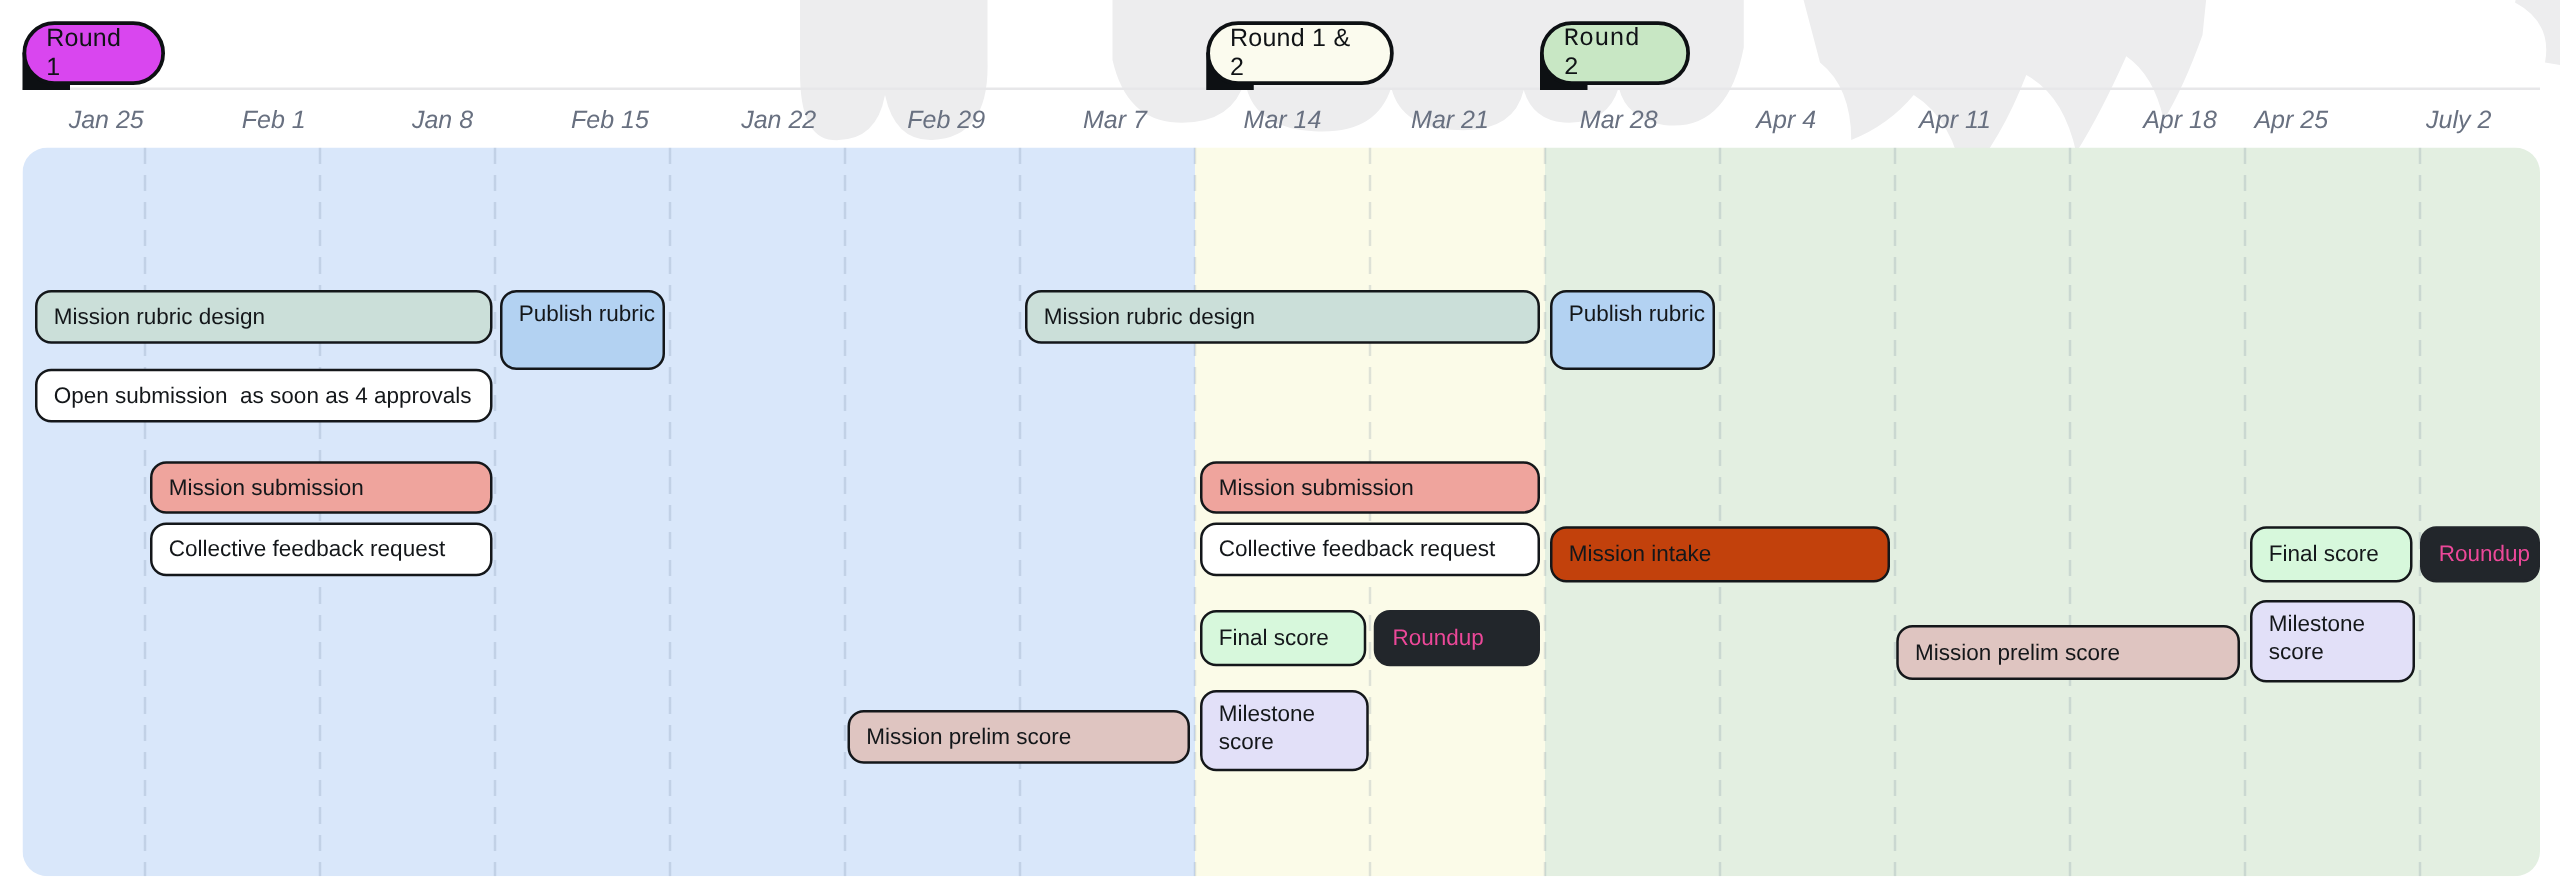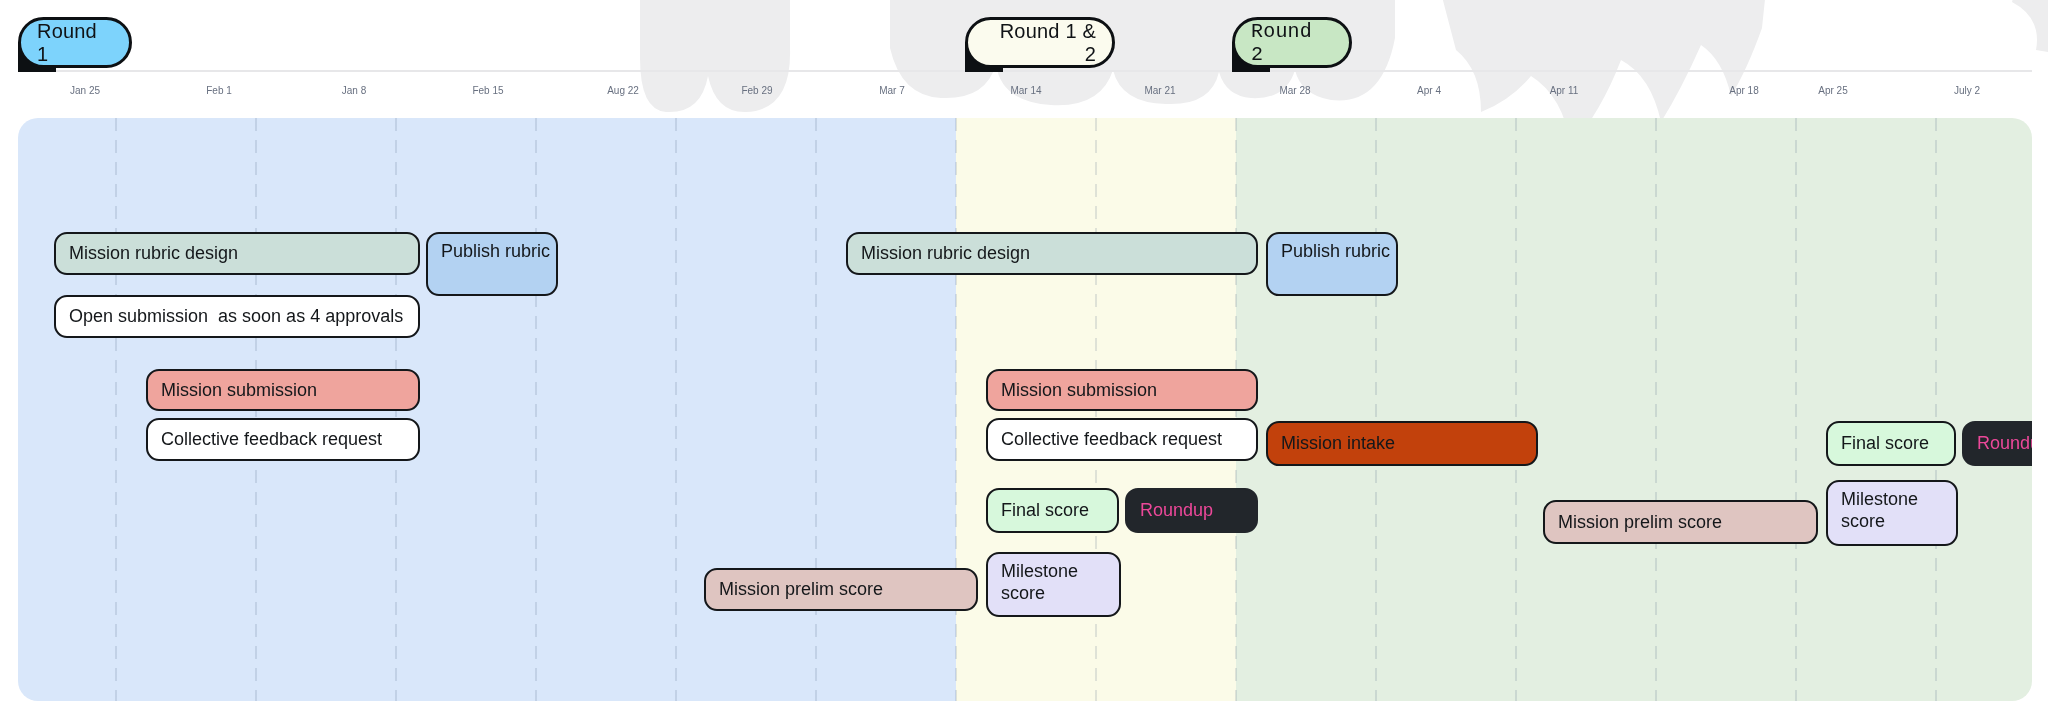--- a/index.html
+++ b/index.html
@@ -4,39 +4,39 @@
 <style>
   html,body { margin:0; padding:0; }
   body { font-family:"Liberation Sans", sans-serif; background:#ffffff; }
   .stage { position:relative; width:2048px; height:714px; overflow:hidden; background:#ffffff; }
 
   
   .blobs { position:absolute; left:0; top:0; width:2048px; height:714px; z-index:0; }
 
   
   .axis-line { position:absolute; left:18px; width:2014px; top:70px; height:2px; background:#e7e7e9; z-index:1; }
-  .axis-label { position:absolute; top:85px; transform:translateX(-50%); font-size:10px; color:#687080; white-space:nowrap; z-index:1; }
+  .axis-label { position:absolute; top:85px; transform:translateX(-50%); font-size:20px; color:#687080; white-space:nowrap; z-index:1;font-style:italic; }
 
   
   .tag { position:absolute; top:17px; height:51px; z-index:3; cursor:pointer; }
   .tag::before { content:""; position:absolute; left:0; bottom:-4px; width:38px; height:30px; background:#0d1013; }
   .tag .pill { position:relative; height:100%; box-sizing:border-box; border:3px solid #0d1013; border-radius:27px;
                display:flex; align-items:center; justify-content:center; padding:0 16px;
                font-size:20px; font-weight:500; color:#101316; letter-spacing:0.2px; }
 
   
   .chart { position:absolute; left:18px; top:118px; width:2014px; height:583px; border-radius:20px; overflow:hidden; z-index:1; }
   .band { position:absolute; top:0; height:100%; }
   .gridline { position:absolute; top:0; width:2px; height:100%;
               background:repeating-linear-gradient(to bottom, rgba(72,94,125,0.16) 0px, rgba(72,94,125,0.16) 13px, rgba(0,0,0,0) 13px, rgba(0,0,0,0) 22px); }
 
   
   .bar { position:absolute; box-sizing:border-box; border:2.5px solid #14171a; border-radius:13px;
          display:flex; align-items:center; padding:0 4px 0 13px; font-size:18px; color:#14171a;
-         white-space:pre; overflow:hidden; cursor:pointer;margin-left:26px; }
+         white-space:pre; overflow:hidden; cursor:pointer; }
   .bar--two { align-items:flex-start; padding-top:7px; white-space:normal; line-height:1.22; }
   .bar--dark { color:#ec4899; border-color:#22262b; }
 </style>
 </head>
 <body>
 
 <div class="stage">
 
   <svg class="blobs" viewBox="0 0 2048 714" aria-hidden="true">
     <g fill="#ededee">
@@ -45,39 +45,39 @@
       <path d="M1435,-30 L1768,-30 L1762,28 Q1747,70 1731,96 Q1723,60 1701,45 Q1681,90 1661,122 Q1651,76 1621,60 Q1601,112 1571,146 Q1563,96 1531,76 Q1511,100 1481,112 Q1481,70 1456,50 Z"></path>
       <path d="M2015,-10 L2048,-10 L2048,52 L2036,50 Q2042,18 2012,2 Z"></path>
     </g>
   </svg>
 
   <div class="axis-line"></div>
   <span class="axis-label" style="left:85px">Jan 25</span>
   <span class="axis-label" style="left:219px">Feb 1</span>
   <span class="axis-label" style="left:354px">Jan 8</span>
   <span class="axis-label" style="left:488px">Feb 15</span>
-  <span class="axis-label" style="left:623px">Aug 22</span>
+  <span class="axis-label" style="left:623px">Jan 22</span>
   <span class="axis-label" style="left:757px">Feb 29</span>
   <span class="axis-label" style="left:892px">Mar 7</span>
   <span class="axis-label" style="left:1026px">Mar 14</span>
   <span class="axis-label" style="left:1160px">Mar 21</span>
   <span class="axis-label" style="left:1295px">Mar 28</span>
   <span class="axis-label" style="left:1429px">Apr 4</span>
   <span class="axis-label" style="left:1564px">Apr 11</span>
   <span class="axis-label" style="left:1744px">Apr 18</span>
   <span class="axis-label" style="left:1833px">Apr 25</span>
   <span class="axis-label" style="left:1967px">July 2</span>
 
   <div class="tag" style="left:18px;   width:114px">
-    <div class="pill" style="background: #7dd3fc;">
+    <div class="pill" style="background: #d946ef;">
       <span>Round 1</span>
     </div>
   </div>
   <div class="tag" style="left:965px;  width:150px">
-    <div class="pill" style="background: rgb(251, 251, 238); text-align: right;">
+    <div class="pill" style="background: rgb(251, 251, 238);">
       <span>Round 1 &amp; 2</span>
     </div>
   </div>
   <div class="tag" style="left:1232px; width:120px">
     <div class="pill" style="background: rgb(200, 231, 196); font-family: Liberation Mono, monospace;">
       <span>Round 2</span>
     </div>
   </div>
 
   <div class="chart">

